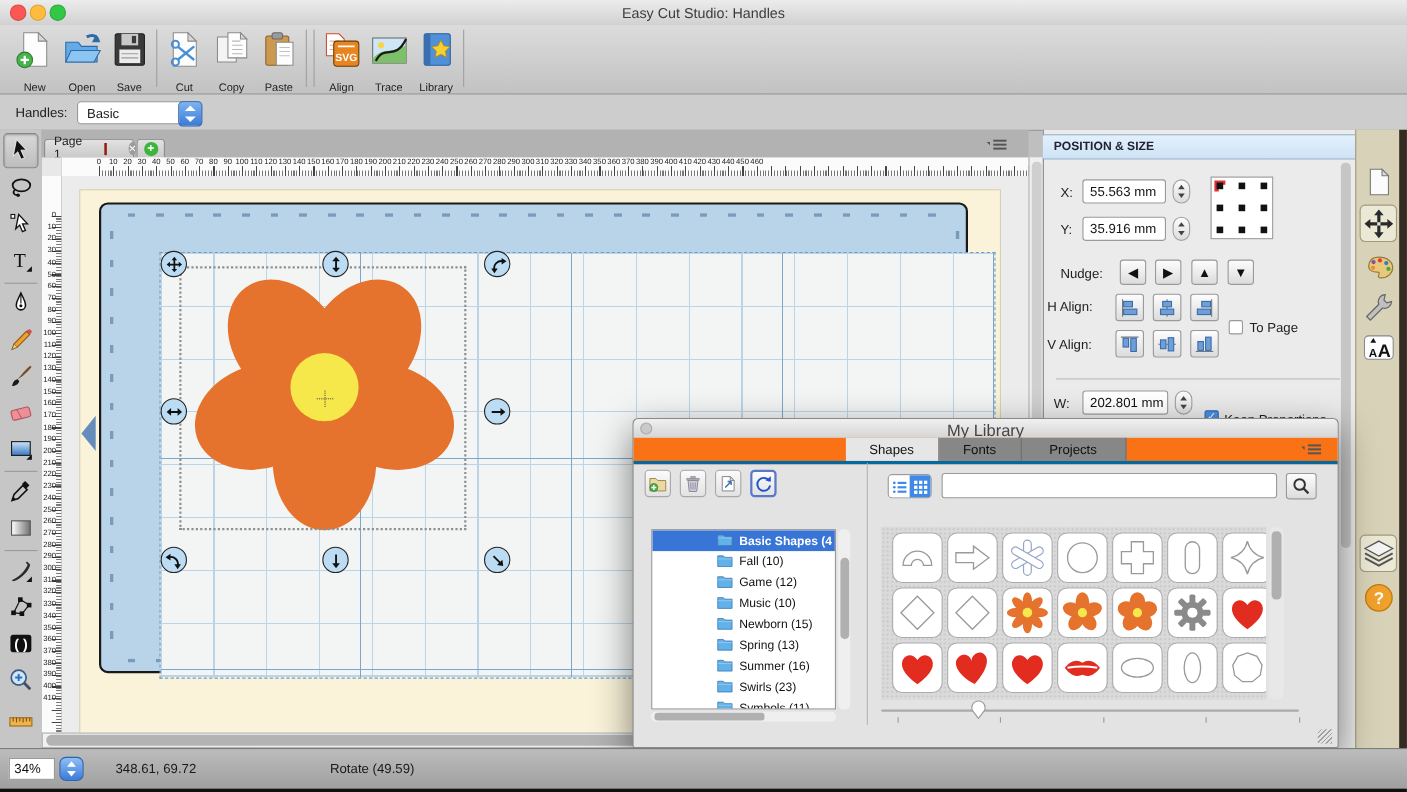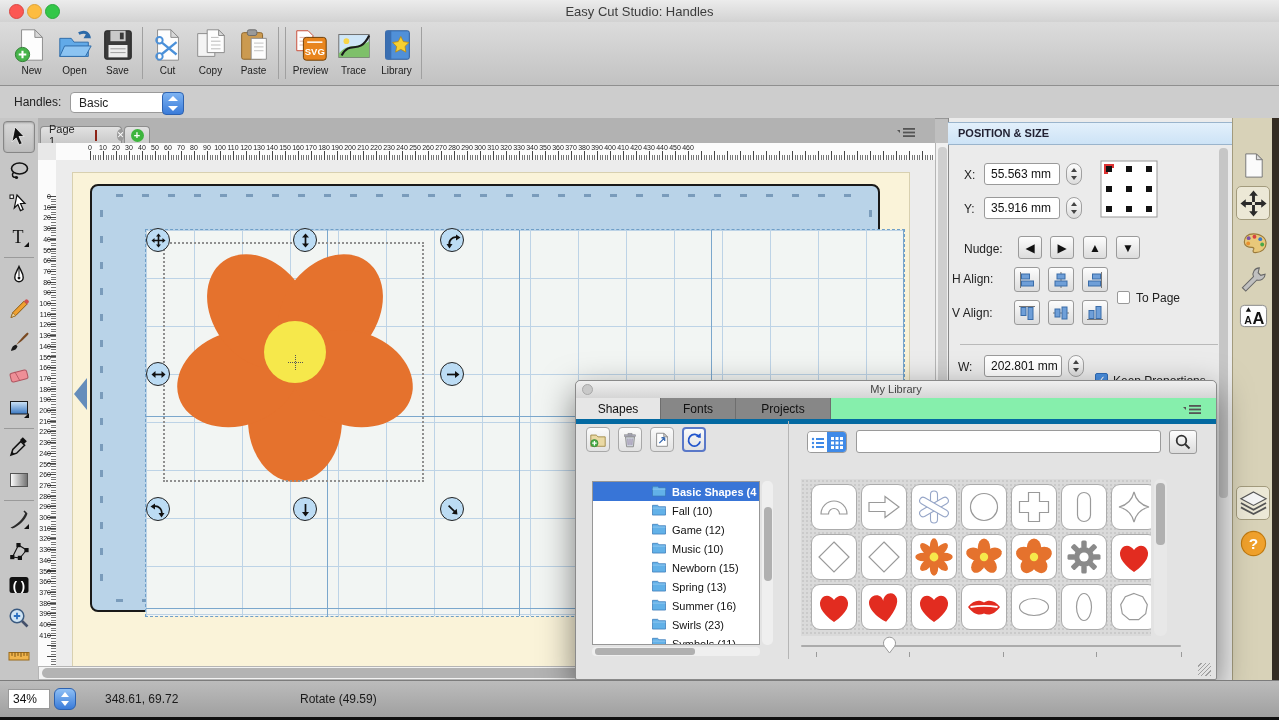--- a/index.html
+++ b/index.html
@@ -18,21 +18,21 @@
   
   #toolbar{left:0;top:22px;width:1279px;height:64px;
     background:linear-gradient(#dcdcdc,#c2c2c2);border-bottom:1px solid #8f8f8f;
     display:flex;align-items:flex-start;padding-left:10px;box-sizing:border-box;}
   .tb-group{display:flex;}
   .tb-sep{width:1px;height:52px;background:#a0a0a0;margin:5px 3px 0 3px;}
   .tb-item{display:flex;flex-direction:column;align-items:center;width:43px;padding-top:4px;
     background:none;border:none;cursor:default;}
   .tb-ico{width:38px;height:38px;display:block;}
   .tb-ico svg{width:38px;height:38px;}
-  .tb-label{font-size:10px;color:#222;margin-top:1px;font-family:"Liberation Sans",sans-serif;}
+  .tb-label{font-size:10px;color:#222;margin-top:11px;font-family:"Liberation Sans",sans-serif;}
   
   #handlesbar{left:0;top:86px;width:1279px;height:32px;background:#cdcdcd;
     border-bottom:1px solid #979797;}
   #handles-label{left:14px;top:9px;font-size:12px;color:#222;}
   #handles-select{left:70px;top:6px;width:112px;height:21px;background:#fff;
     border:1px solid #9a9a9a;border-radius:4px;font-size:12px;color:#222;
     line-height:20px;padding-left:8px;box-sizing:border-box;}
   #handles-stepper{left:162px;top:6px;width:20px;height:21px;border-radius:4px;
     background:linear-gradient(#7db3f2,#3a7bd9);border:1px solid #2d62b0;}
   #handles-stepper i{position:absolute;left:5px;width:0;height:0;border-left:5px solid transparent;border-right:5px solid transparent;}
@@ -130,22 +130,22 @@
   #rightedge{left:1272px;top:118px;width:7px;height:562px;background:#342c22;}
   .rs-btn{position:absolute;left:3px;width:34px;height:34px;display:flex;align-items:center;justify-content:center;}
   .rs-btn svg{width:29px;height:29px;}
   .rs-btn.active{background:#ece8d6;border:1px solid #a39b7d;border-radius:5px;box-sizing:border-box;}
   
   #library{left:575px;top:380px;width:640px;height:298px;background:#e3e3e3;
     border:1px solid #8a8a8a;border-radius:5px 5px 2px 2px;box-shadow:0 12px 34px rgba(0,0,0,.5);}
   #lib-titlebar{left:0;top:0;width:100%;height:17px;background:linear-gradient(#f0f0f0,#d5d5d5);
     border-bottom:1px solid #aaa;border-radius:5px 5px 0 0;}
   #lib-close{left:6px;top:3px;width:11px;height:11px;border-radius:50%;background:#c9c9c9;border:1px solid #a8a8a8;box-sizing:border-box;}
-  #lib-title{left:0;top:2px;width:100%;text-align:center;font-size:11px;color:#444;}
-  #lib-tabs{left:0;top:17px;width:100%;height:21px;background:#86efac;border-bottom:5px solid #0369a1;display:flex;}
+  #lib-title{left:0;top:2px;width:100%;text-align:center;font-size:15px;color:#444;}
+  #lib-tabs{left:0;top:17px;width:100%;height:21px;background:#f97316;border-bottom:3px solid #0369a1;display:flex;justify-content:center;}
   .lib-tab{height:21px;font-size:12px;color:#111;display:flex;align-items:center;justify-content:center;
     border-right:1px solid #6e6e6e;box-sizing:border-box;}
   .lib-tab.active{background:#e6e6e6;}
   .lib-tab.inactive{background:#878787;}
   #lib-tabs-menu{position:absolute;right:14px;top:21px;}
   .libtool{position:absolute;top:46px;width:24px;height:25px;background:linear-gradient(#fbfbfb,#e2e2e2);
     border:1px solid #a8a8a8;border-radius:4px;box-sizing:border-box;display:flex;align-items:center;justify-content:center;}
   .libtool svg{width:18px;height:18px;}
   .libtool.focus{border:2px solid #5a78c8;}
   #lib-tree{left:16px;top:100px;width:168px;height:164px;background:#fff;border:1px solid #979797;overflow:hidden;box-sizing:border-box;}
@@ -268,21 +268,21 @@
     <div class="tb-sep"></div>
     <div class="tb-group">
       <button class="tb-item">
         <span class="tb-ico"><svg viewBox="0 0 40 40">
             <path d="M5 5h12l5 5v16H5z" fill="#fff" stroke="#c94a35"></path>
             <path d="M8 12h10M8 16h12M8 20h12" stroke="#e0b0a8"></path>
             <rect x="12" y="12" width="24" height="24" rx="3" fill="#e8851e" stroke="#6a3a00"></rect>
             <text x="24" y="31" font-size="10" font-weight="bold" fill="#fff" text-anchor="middle" font-family="Liberation Sans,sans-serif">SVG</text>
             <path d="M16 17h16" stroke="#fff" stroke-width="1.6"></path>
           </svg></span>
-        <span class="tb-label">Preview</span>
+        <span class="tb-label">Align</span>
       </button>
       <button class="tb-item">
         <span class="tb-ico"><svg viewBox="0 0 40 40">
             <rect x="4" y="9" width="32" height="24" fill="#cfe6f7" stroke="#6a6a6a"></rect>
             <path d="M4 29c10-12 16-4 32-13v17H4z" fill="#7ec06a"></path>
             <circle cx="12" cy="16" r="3" fill="#f7d548"></circle>
             <path d="M7 31C16 14 25 32 36 10" stroke="#1a1a1a" stroke-width="2.2" fill="none"></path>
           </svg></span>
         <span class="tb-label">Trace</span>
       </button>

